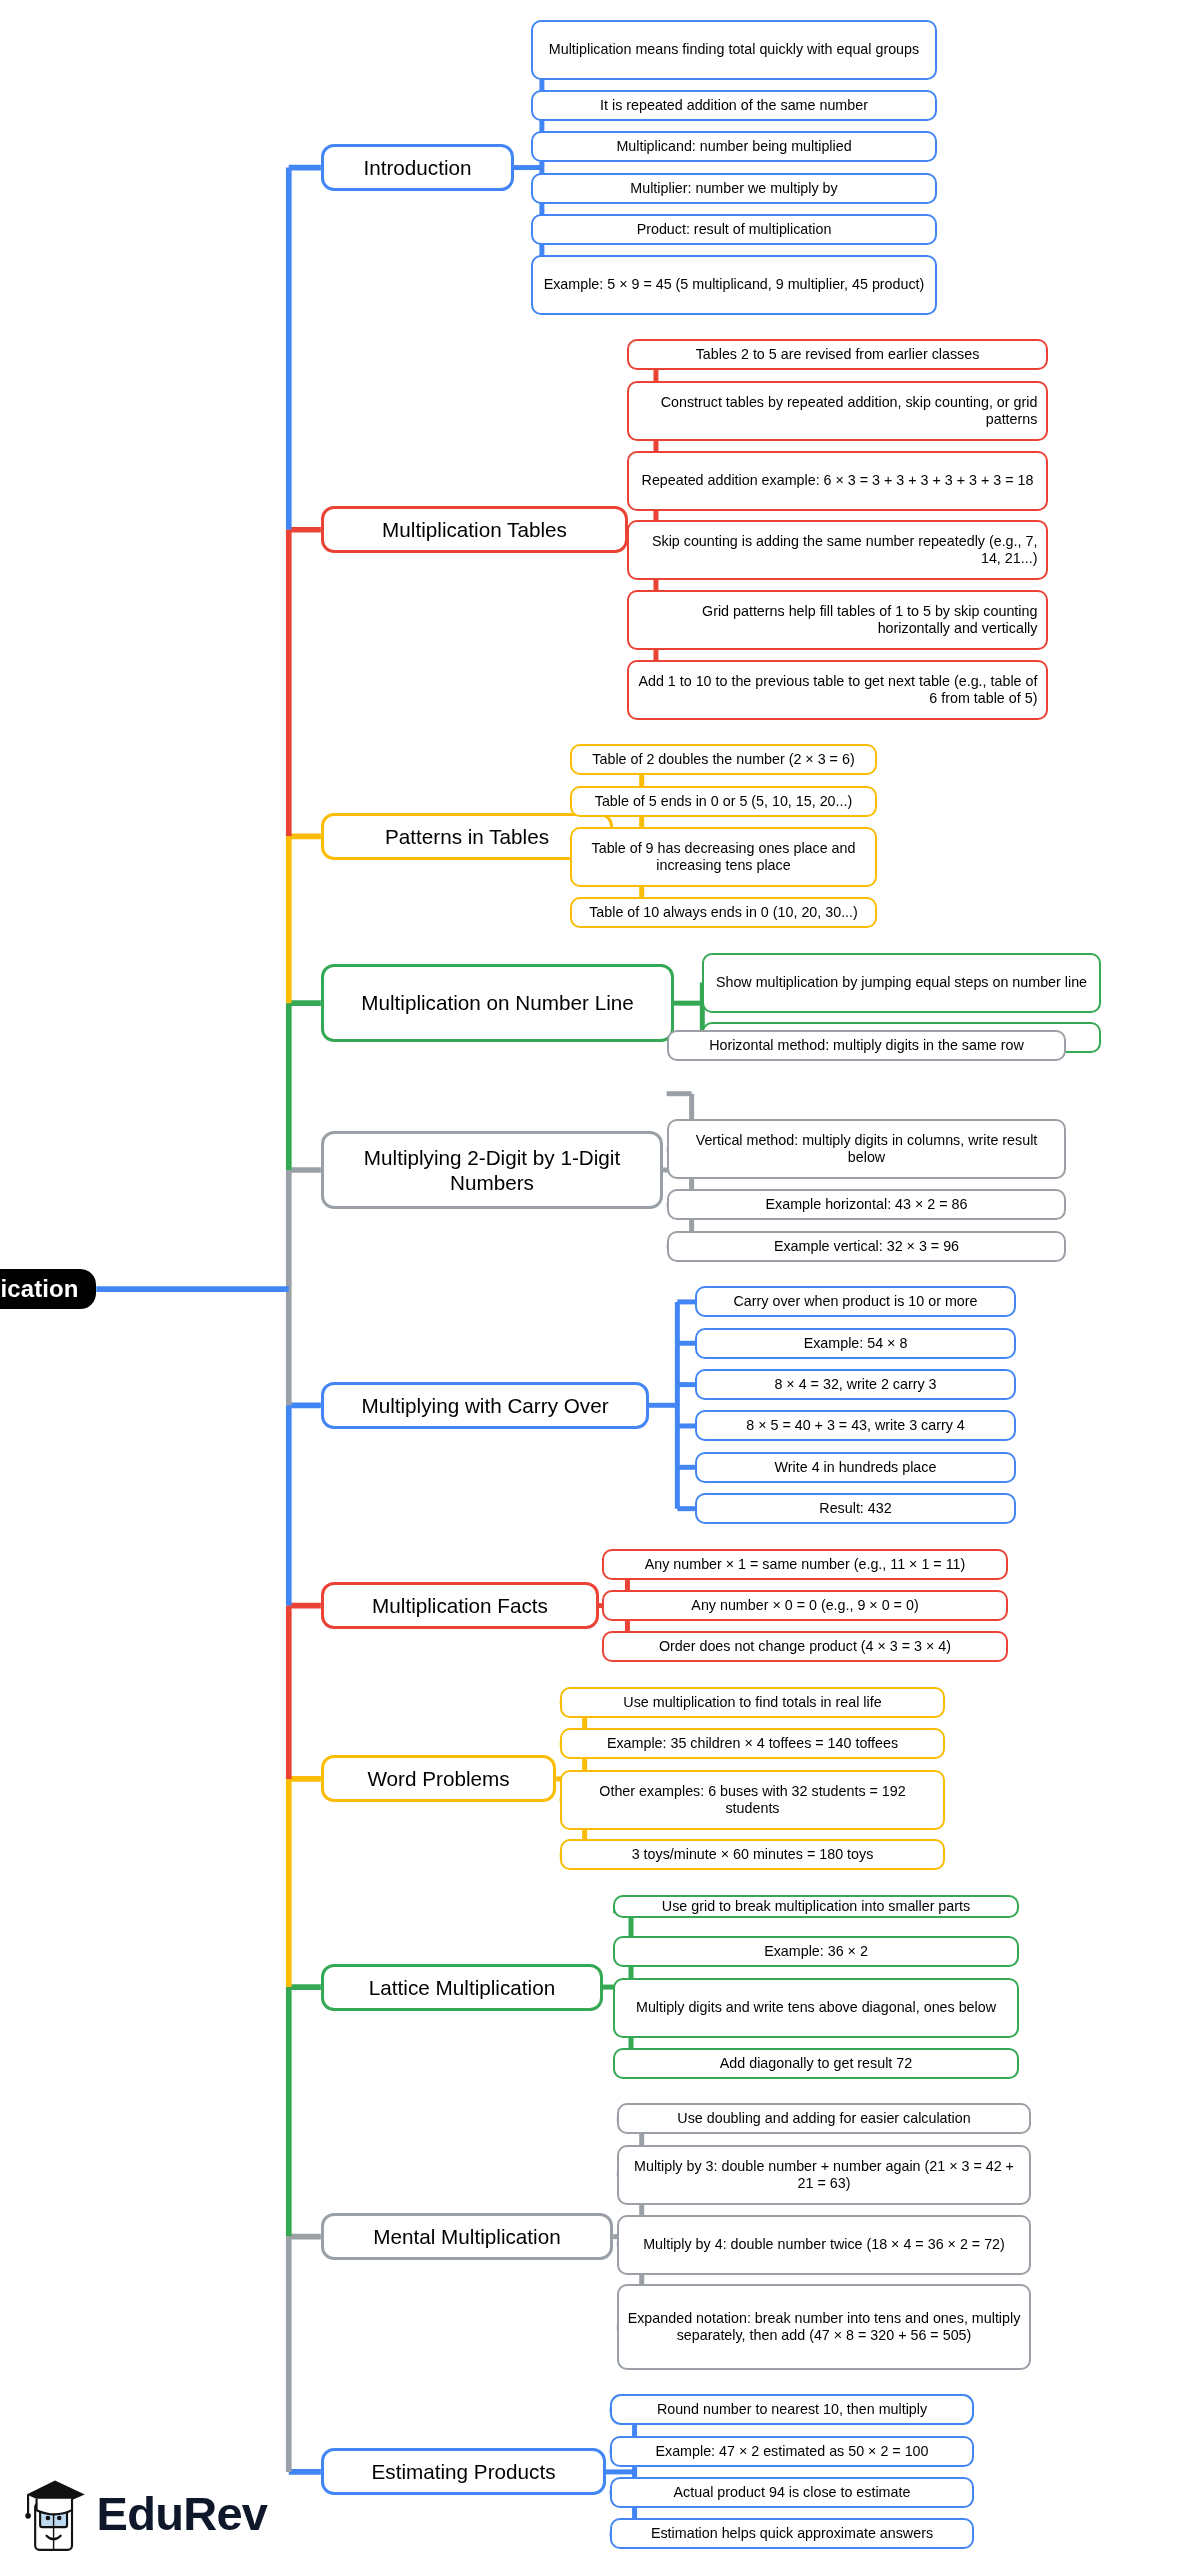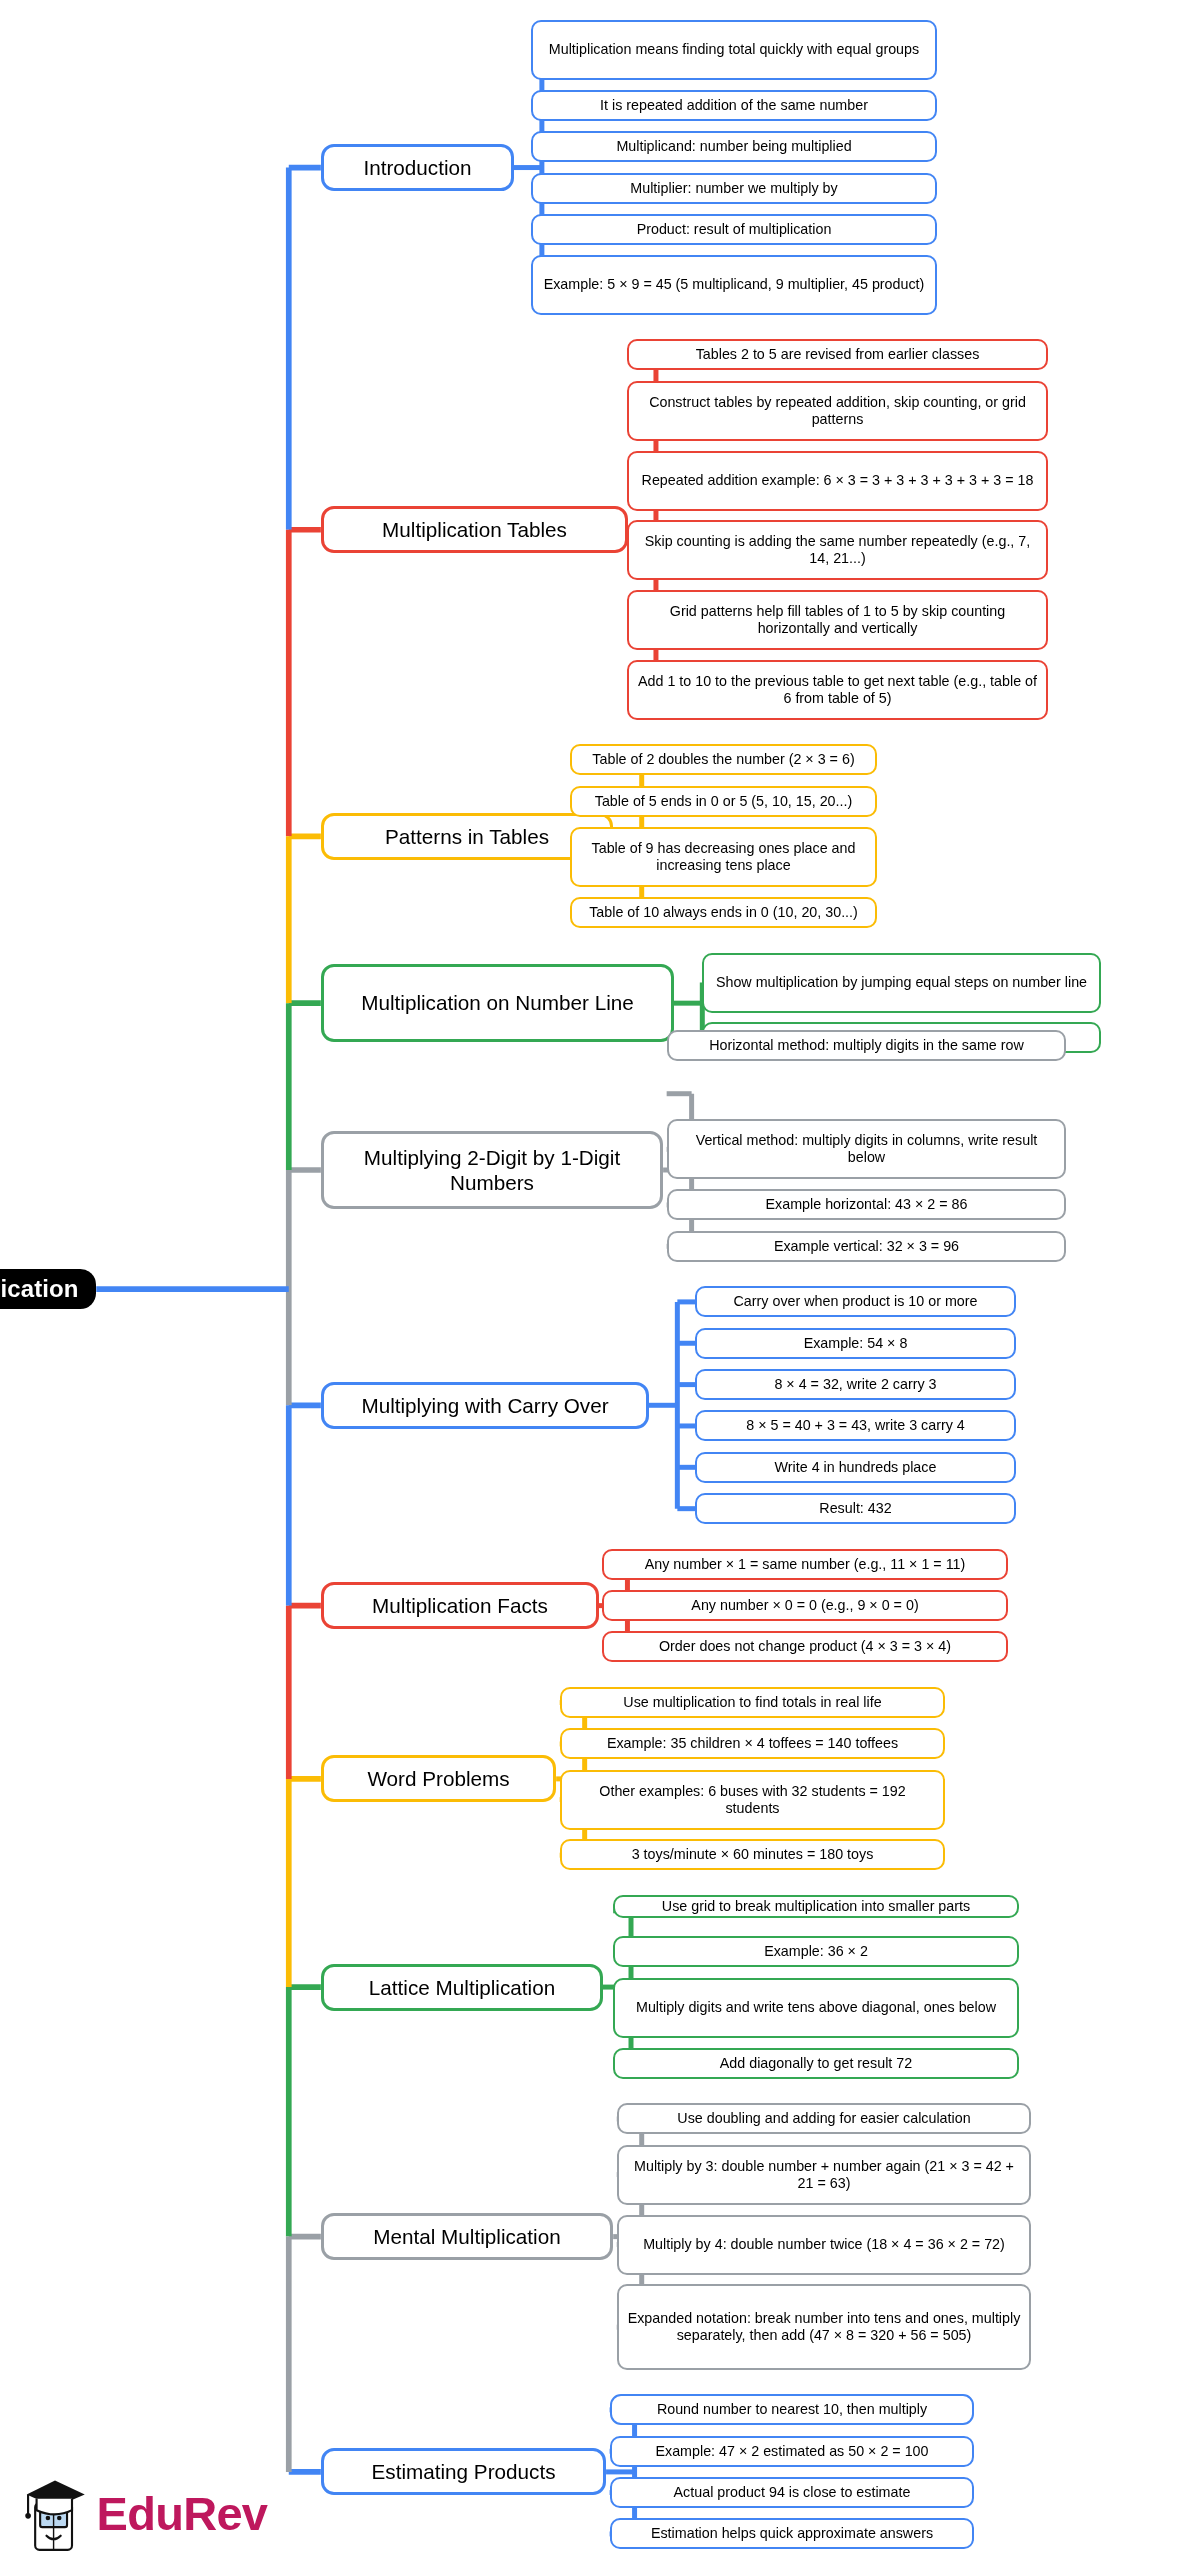--- a/index.html
+++ b/index.html
@@ -65,21 +65,21 @@
   .leaf-node {
     border-style: solid;
     border-width: 2.9px;
     border-radius: 10px;
     font-size: 14.3px;
     padding: 2.9px 8.6px;
   }
 
   
   .c-blue   { border-color: #4285F4; }
-  .c-red    { border-color: #EA4335; }
+  .c-red    { border-color: #EA4335; text-align: right; }
   .c-yellow { border-color: #FBBC05; }
   .c-green  { border-color: #34A853; }
   .c-gray   { border-color: #9AA0A6; }
 
   
   #edurev-logo {
     position: absolute;
     left: 21.4px;
     top: 2463px;
     width: 257px;
@@ -90,21 +90,21 @@
   }
   #edurev-logo .mark {
     width: 68px;
     height: 86px;
     position: relative;
     flex: 0 0 auto;
   }
   #edurev-logo .wordmark {
     font-size: 47px;
     font-weight: bold;
-    color: #be185d;
+    color: #0f172a;
     letter-spacing: -0.7px;
     line-height: 1;
   }
 </style>
 </head>
 <body>
 
 <div id="mindmap-root">
 
   <svg id="connector-layer" viewBox="0 0 1669 3613" width="1190" height="2576">

